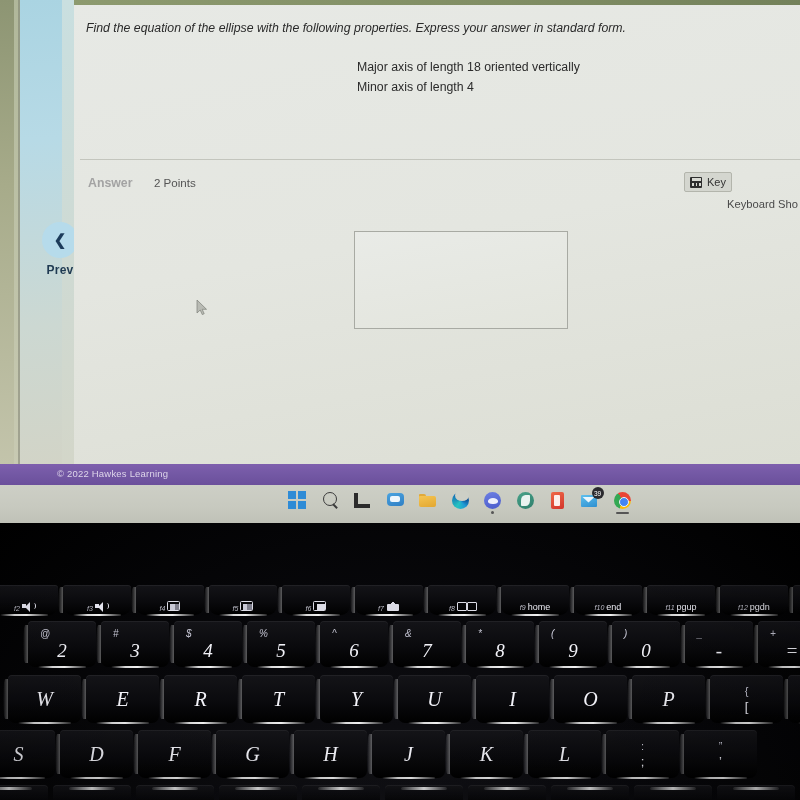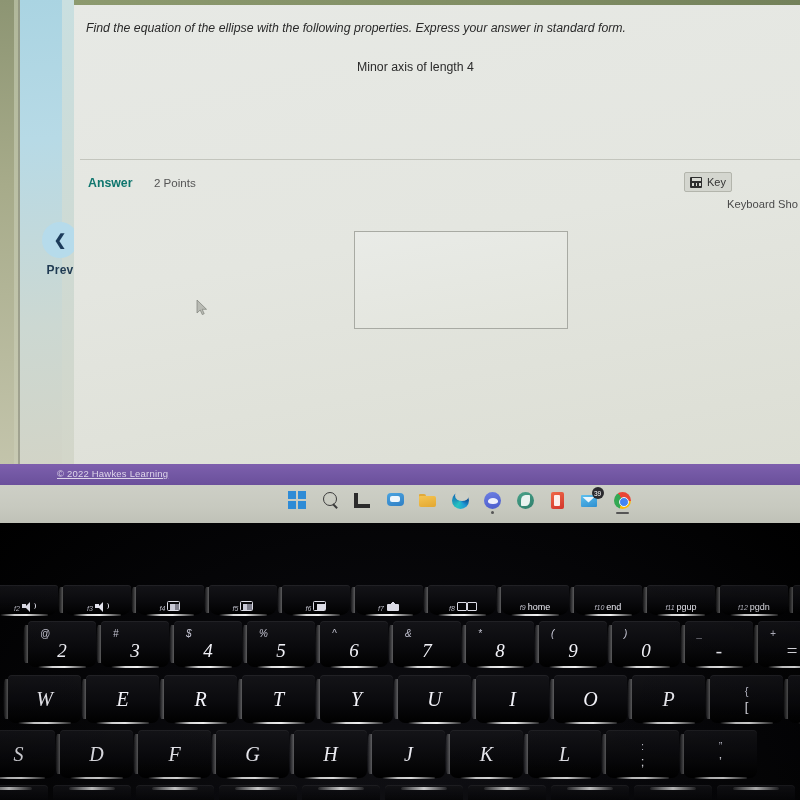--- a/index.html
+++ b/index.html
@@ -73,21 +73,21 @@
 
   .divider {
     position:absolute; left:6px; top:158px; width:720px; height:1px;
     background:#c3c5bd;
   }
 
   .answer-row {
     position:absolute; left:12px; top:172px; width:700px; height:22px;
   }
   .answer-label {
-    font-size:12.3px; font-weight:bold; color:#0f766e;
+    font-size:12.3px; font-weight:bold; color:#a3a3a3;
     display:inline-block;
   }
   .answer-points {
     font-size:11.6px; color:#555; display:inline-block; margin-left:17px;
   }
 
   .kb-btn {
     position:absolute; left:684px; top:172px; height:20px;
     background:#d4d6cf; border:1px solid #b3b5ac; border-radius:2px;
     display:flex; align-items:center; gap:5px; padding:0 5px;
@@ -123,21 +123,21 @@
     position:absolute; left:196px; top:300px; width:12px; height:16px;
   }
 
   
   .footer {
     position:absolute; left:0; top:464px; width:800px; height:21px;
     background:linear-gradient(180deg,#7e5fad 0%,#7358a4 50%,#6b4f9b 100%);
   }
   .footer-text {
     position:absolute; left:57px; top:468px;
-    font-size:9.5px; color:#ded6ea; letter-spacing:.2px;text-decoration:underline;
+    font-size:9.5px; color:#ded6ea; letter-spacing:.2px;
   }
 
   
   .taskbar {
     position:absolute; left:0; top:485px; width:800px; height:38px;
     background:linear-gradient(180deg,#cdcfc6 0%,#c7c9bf 60%,#bfc1b7 100%);
   }
   .tb-icons {
     position:absolute; left:288px; top:491px;
     display:flex; gap:13.5px; align-items:center;
@@ -427,20 +427,21 @@
     <div class="prev-circle">❮</div>
     <div class="prev-label">Prev</div>
   </div>
 
   <div class="content"></div>
   <div class="top-green-line"></div>
 
   <div class="question-text" style="left:86px;">Find the equation of the ellipse with the following properties. Express your answer in standard form.</div>
 
   <div class="props" style="left:357px; top:58px;">
+    <div class="prop-line">Major axis of length 18 oriented vertically</div>
     <div class="prop-line">Minor axis of length 4</div>
   </div>
 
   <div class="divider" style="left:80px; top:159px; width:720px;"></div>
 
   <div class="answer-row" style="left:88px; top:173px;">
     <span class="answer-label">Answer</span>
     <span class="answer-points">2 Points</span>
   </div>
 

